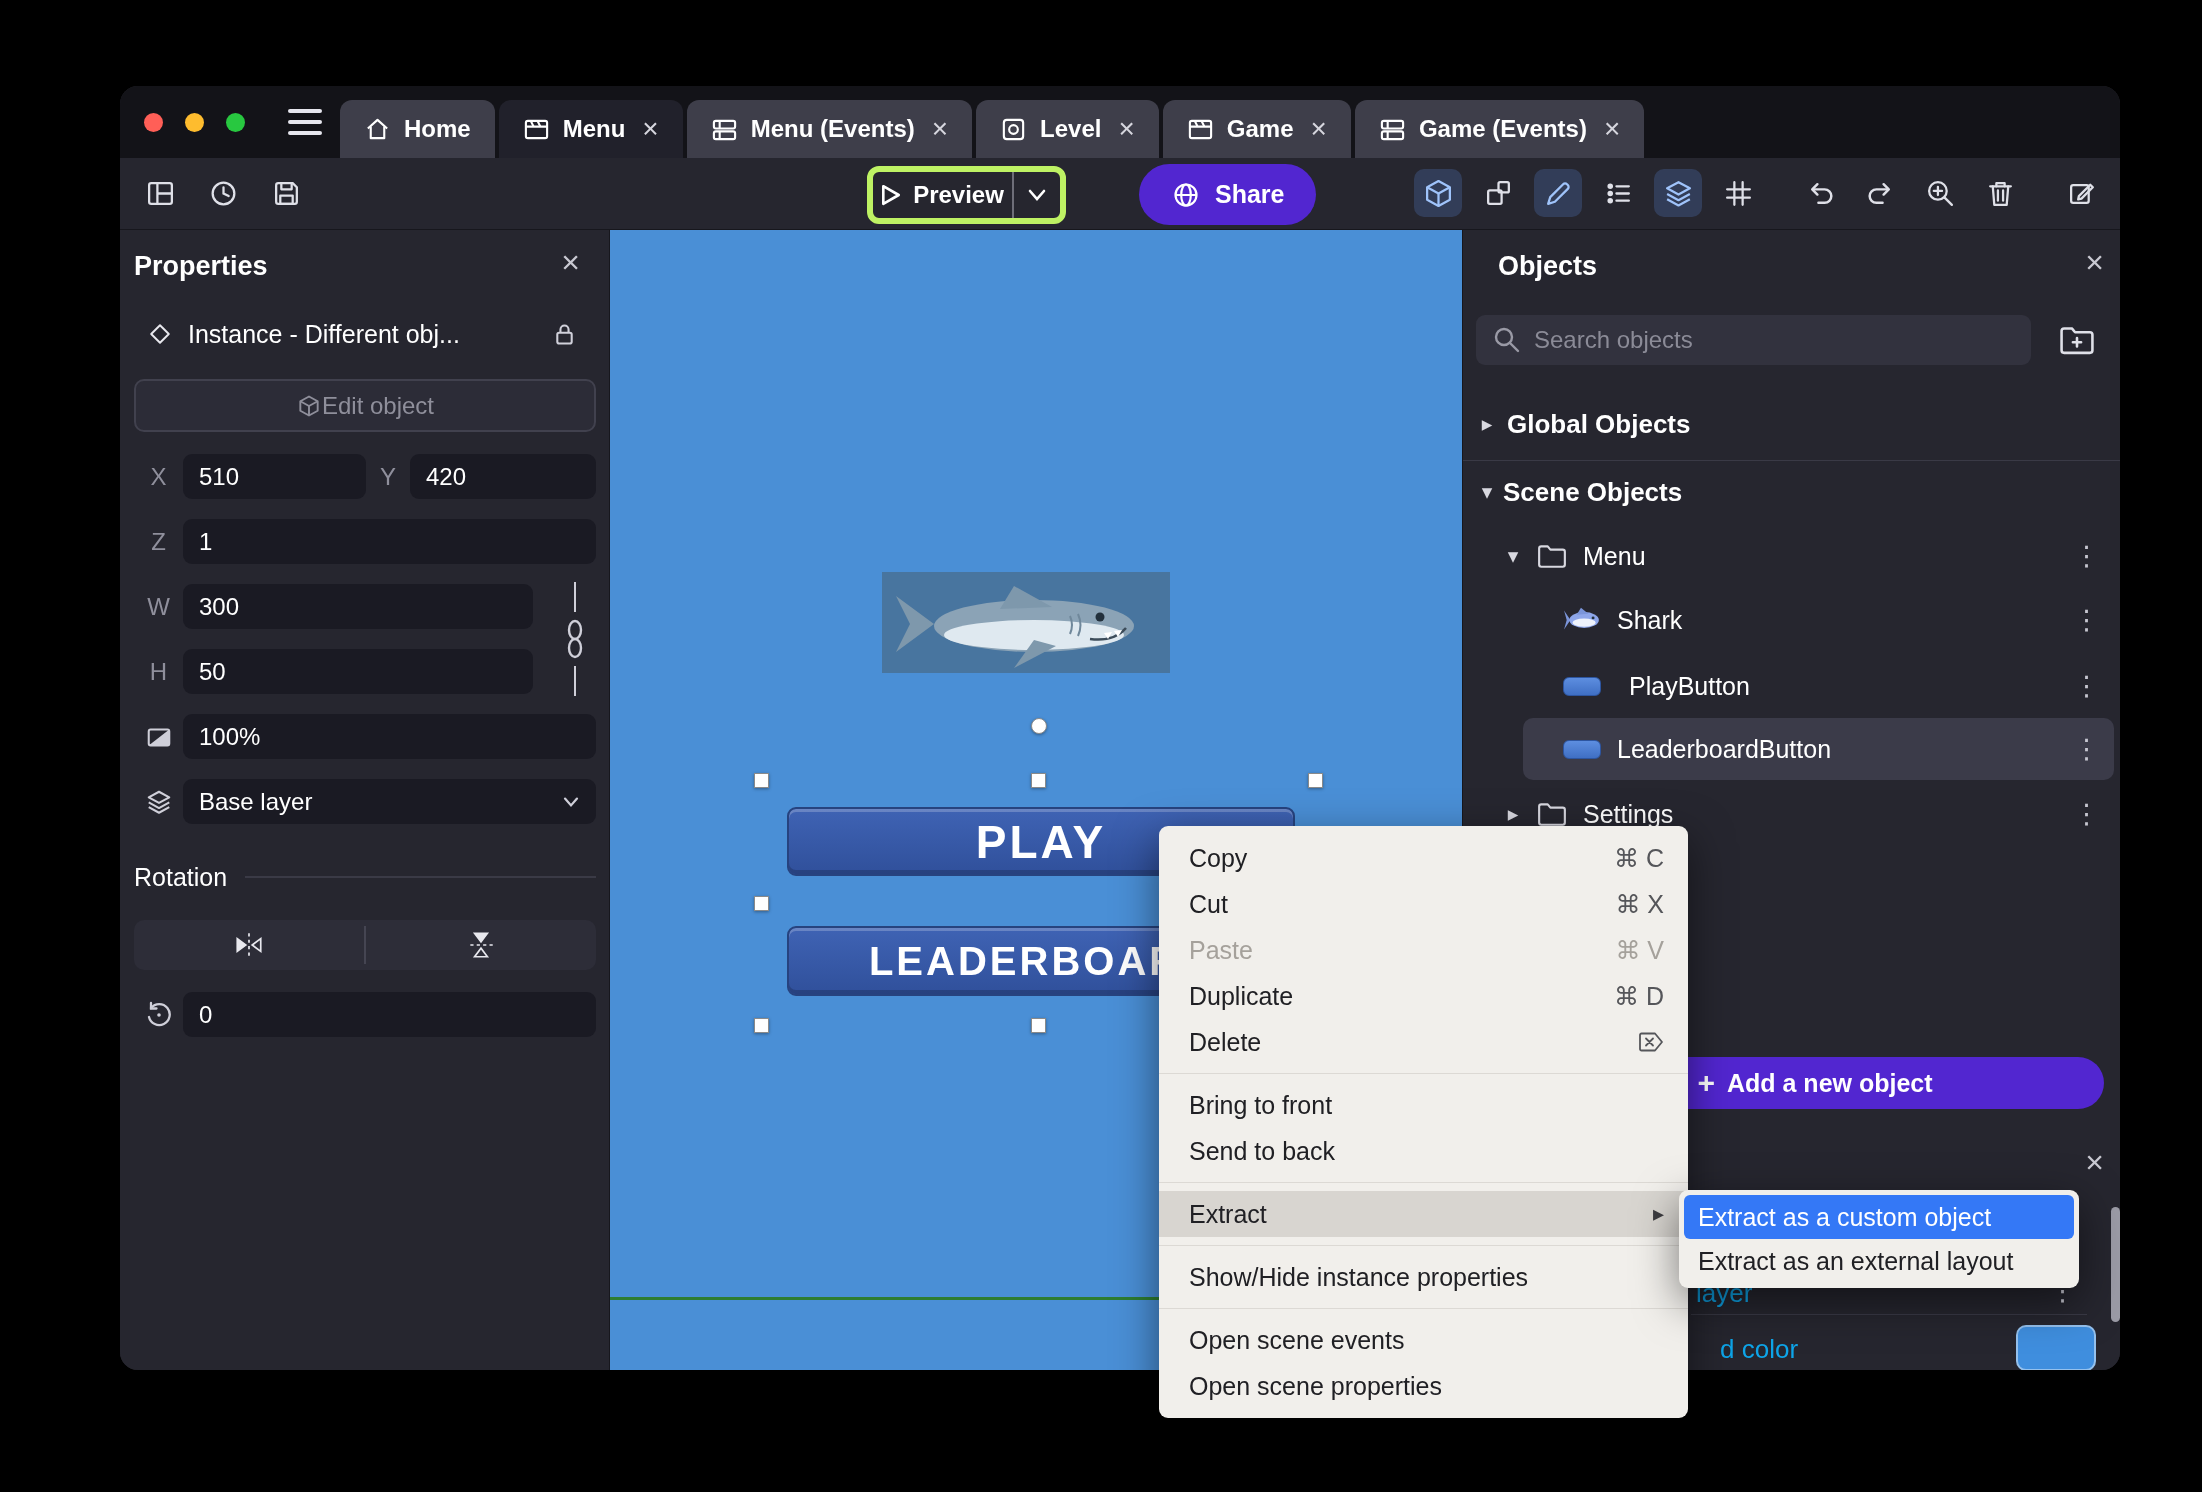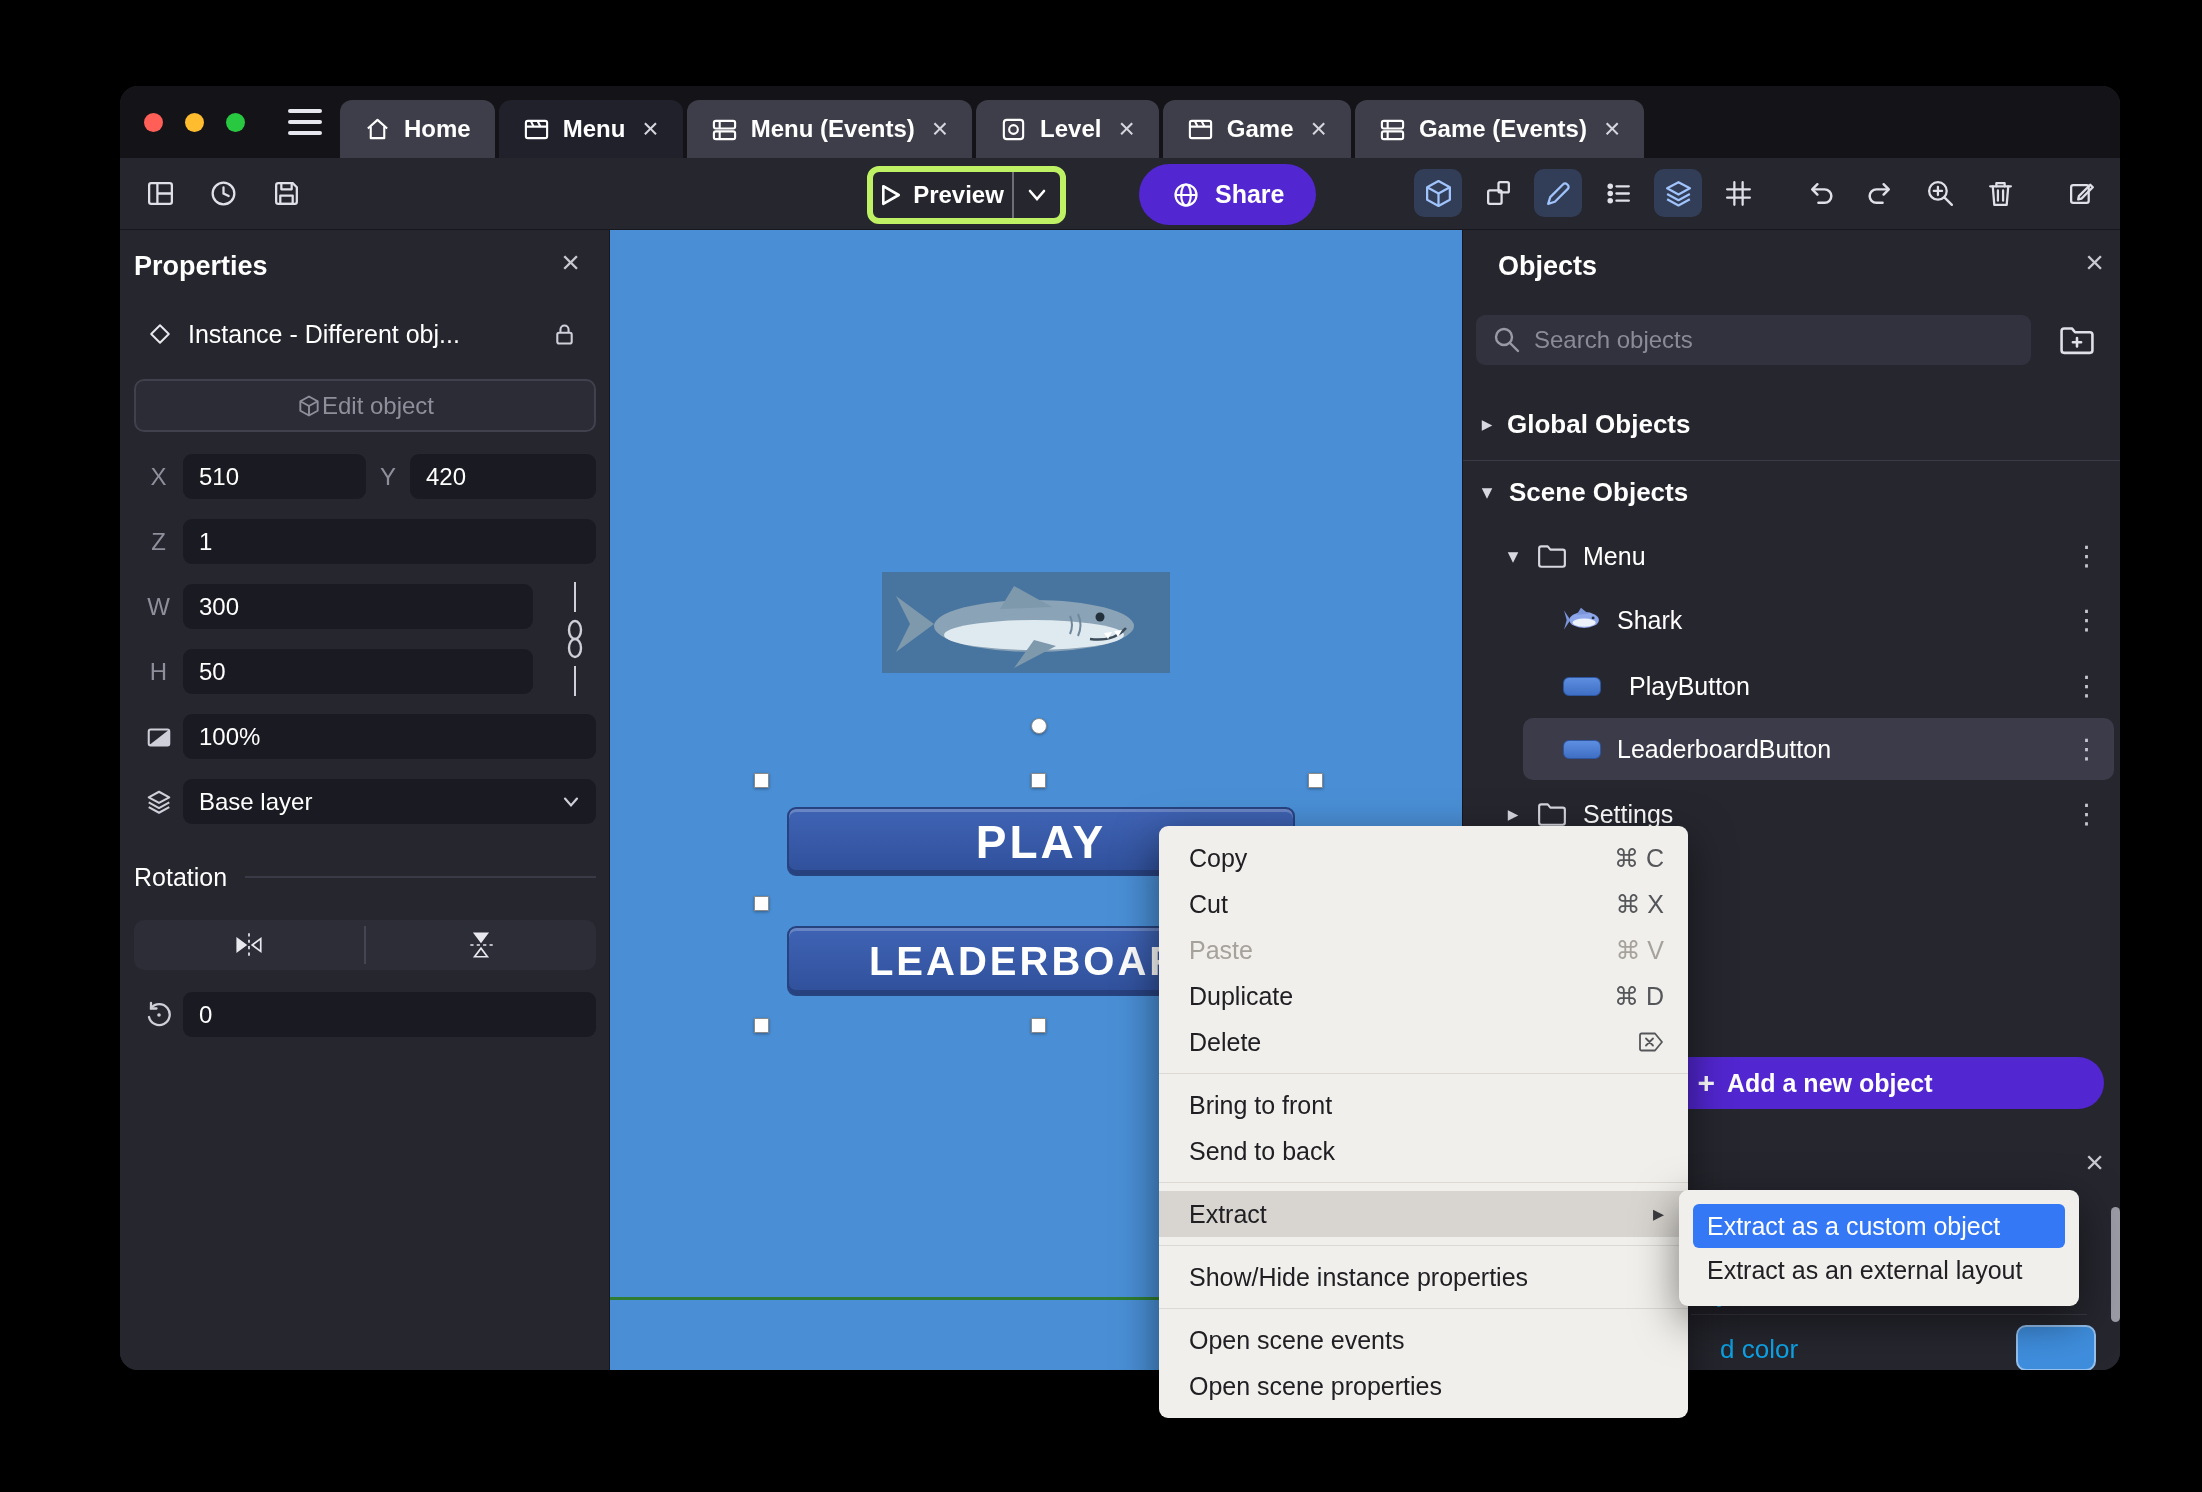--- a/index.html
+++ b/index.html
@@ -70,21 +70,21 @@
 .frag{position:absolute;font-size:26px;color:#0ea5e9}
 
 .cmenu{position:absolute;left:1039px;top:740px;width:529px;background:#f1efeb;border-radius:9px;box-shadow:0 14px 44px rgba(0,0,0,.5);padding:9px 0;z-index:50;color:#202024}
 .mi{height:46px;display:flex;align-items:center;padding:0 24px 0 30px;font-size:25px;cursor:pointer}
 .mi .sc{margin-left:auto;color:#55565a}
 .mi.dis{color:#a5a19b}
 .mi.dis .sc{color:#a5a19b}
 .mi.hl{background:#d8d5d0}
 .mi .arrow{margin-left:auto;color:#3c3c40;font-size:22px}
 .sep{height:1px;background:#dcd9d4;margin:8px 0}
-.smenu{position:absolute;left:1559px;top:1104px;width:400px;background:#f1efeb;border-radius:9px;box-shadow:0 14px 44px rgba(0,0,0,.5);padding:14px;z-index:60;color:#202024}
+.smenu{position:absolute;left:1559px;top:1104px;width:400px;background:#f1efeb;border-radius:9px;box-shadow:0 14px 44px rgba(0,0,0,.5);padding:5px;z-index:60;color:#202024}
 .smi{height:44px;display:flex;align-items:center;padding:0 14px;font-size:25px;border-radius:6px;cursor:pointer}
 .smi.sel{background:var(--menu-select-blue,#3478f6);color:#fff}
 svg{display:block}
 </style>
 </head>
 <body>
 
 <div class="window">
   <div class="chrome">
 
@@ -445,21 +445,21 @@
       </div>
 
       <div class="orow" style="top:172px;height:44px">
         <span class="chev" style="margin-left:10px">▸</span>
         <span class="sect" style="margin-left:6px">Global Objects</span>
       </div>
       <div style="position:absolute;left:0;right:0;top:230px;height:1px;background:#3a3a46"></div>
 
       <div class="orow" style="top:240px;height:44px">
         <span class="chev" style="margin-left:10px">▾</span>
-        <span class="sect" style="margin-left:8px">Scene Objects</span>
+        <span class="sect" style="margin-left:2px">Scene Objects</span>
       </div>
 
       <div class="trow" style="top:294px">
         <span class="chev" style="margin-left:36px">▾</span>
         <svg style="margin-left:8px" width="34" height="30" viewBox="0 0 30 28" fill="none" stroke="#d8d8e0" stroke-width="2" stroke-linejoin="round">
             <path d="M3 22 V7 q0-2 2-2 h6 l2.5 3 H25 q2 0 2 2 v12 q0 2 -2 2 H5 q-2 0 -2-2 Z"></path>
           </svg>
         <span style="margin-left:14px">Menu</span>
         <span class="kebab">⋮</span>
       </div>

